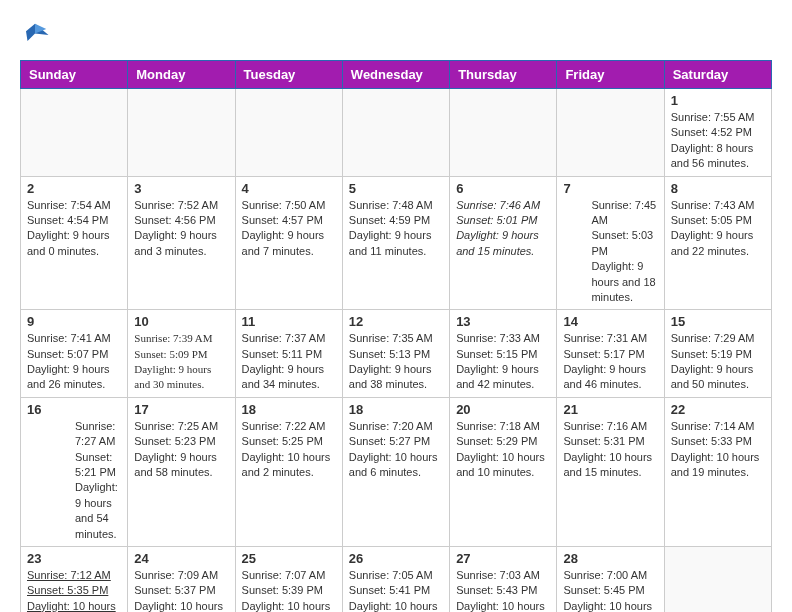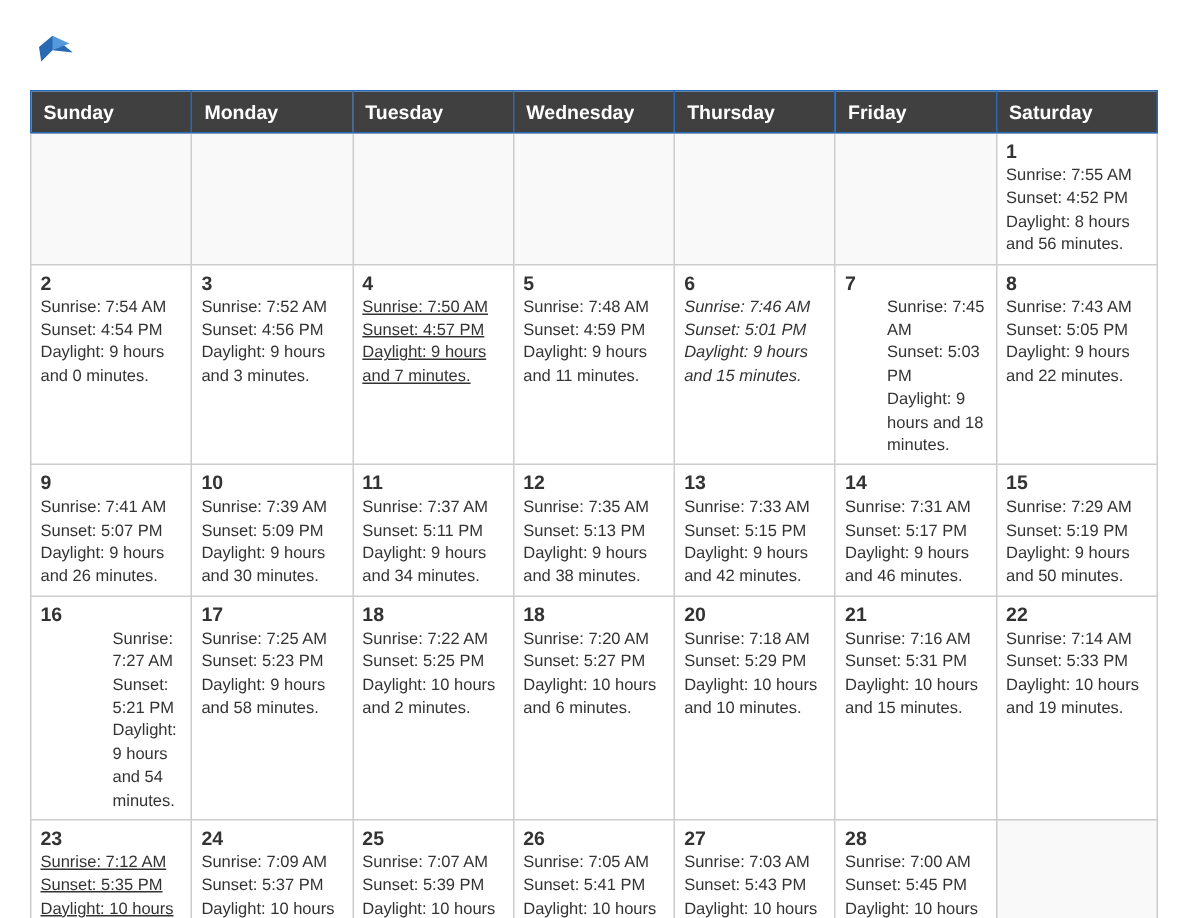--- a/index.html
+++ b/index.html
@@ -36,21 +36,21 @@
     .subtitle {
       font-size: 16px;
       color: #555;
     }
     .calendar {
       width: 100%;
       border-collapse: collapse;
       border: 1px solid #ccc;
     }
     .calendar th {
-      background-color: #404040;
+      background-color: #a21caf;
       color: white;
       font-size: 13px;
       font-weight: bold;
       padding: 6px 8px;
       text-align: left;
       border: 1px solid #2968b2;
     }
     .calendar td {
       border: 1px solid #ccc;
       vertical-align: top;
@@ -131,21 +131,21 @@
 Daylight: 9 hours and 0 minutes.</div>
         </td>
         <td>
           <span class="day-num">3</span>
           <div class="day-info" style="white-space: pre-line;">Sunrise: 7:52 AM
 Sunset: 4:56 PM
 Daylight: 9 hours and 3 minutes.</div>
         </td>
         <td>
           <span class="day-num">4</span>
-          <div class="day-info" style="white-space: pre-line; text-decoration: underline;">Sunrise: 7:50 AM
+          <div class="day-info" style="white-space: pre-line;">Sunrise: 7:50 AM
 Sunset: 4:57 PM
 Daylight: 9 hours and 7 minutes.</div>
         </td>
         <td>
           <span class="day-num">5</span>
           <div class="day-info" style="white-space: pre-line;">Sunrise: 7:48 AM
 Sunset: 4:59 PM
 Daylight: 9 hours and 11 minutes.</div>
         </td>
         <td>
@@ -169,21 +169,21 @@
       </tr>
       <tr>
         <td>
           <span class="day-num">9</span>
           <div class="day-info" style="white-space: pre-line;">Sunrise: 7:41 AM
 Sunset: 5:07 PM
 Daylight: 9 hours and 26 minutes.</div>
         </td>
         <td>
           <span class="day-num">10</span>
-          <div class="day-info" style="white-space: pre-line;">Sunrise: 7:39 AM
+          <div class="day-info" style="white-space: pre-line; font-family: Liberation Serif, serif;">Sunrise: 7:39 AM
 Sunset: 5:09 PM
 Daylight: 9 hours and 30 minutes.</div>
         </td>
         <td>
           <span class="day-num">11</span>
           <div class="day-info" style="white-space: pre-line;">Sunrise: 7:37 AM
 Sunset: 5:11 PM
 Daylight: 9 hours and 34 minutes.</div>
         </td>
         <td>

